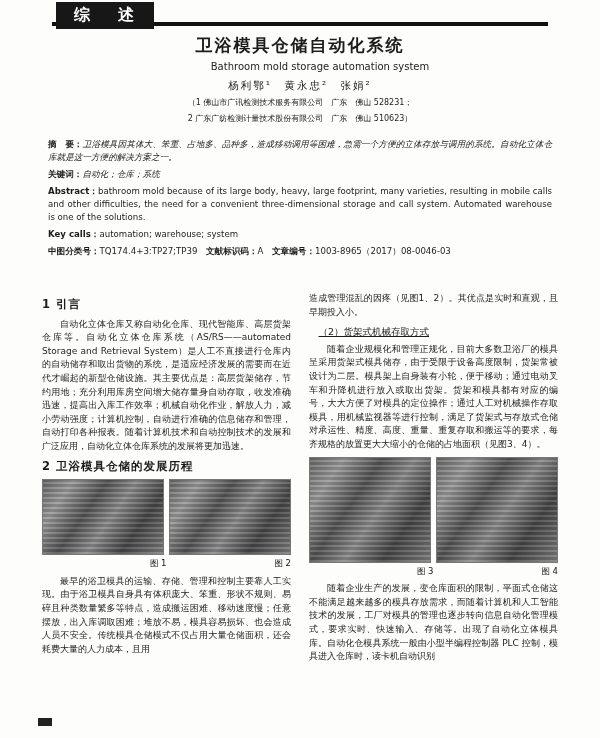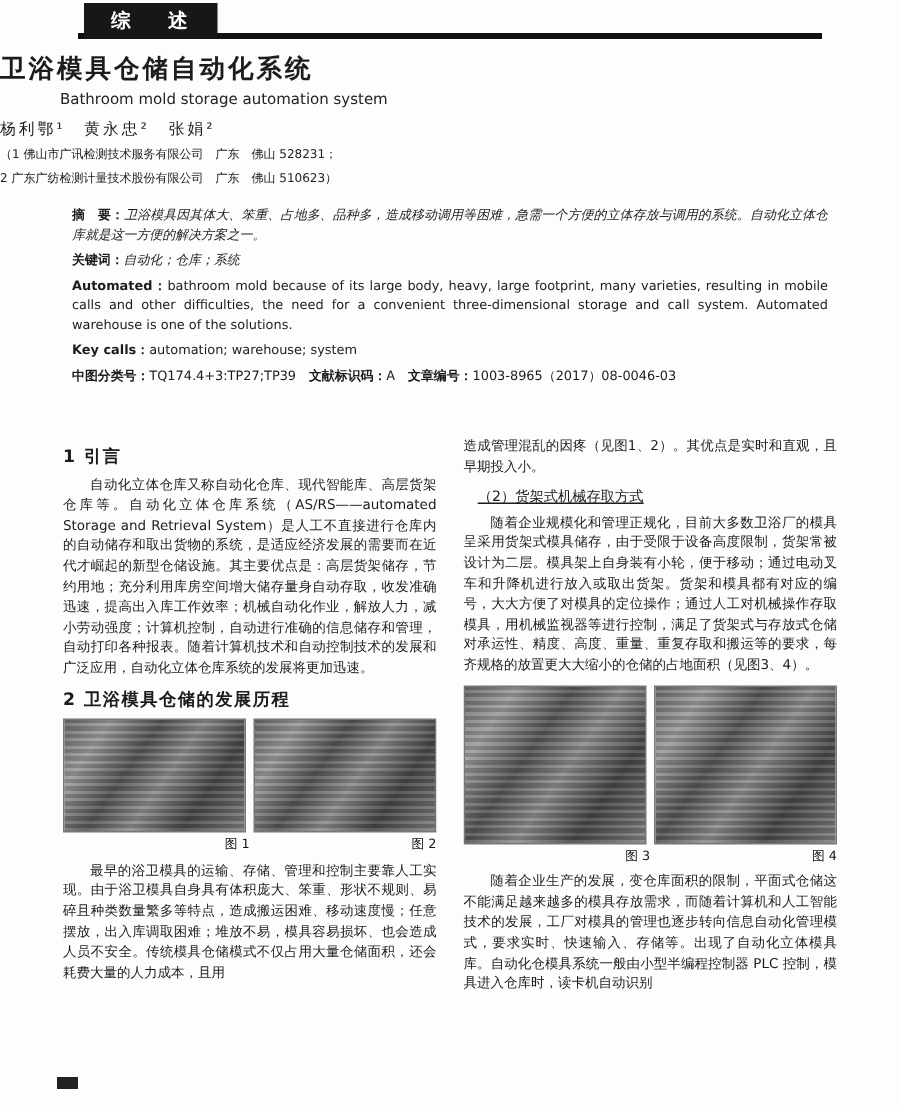--- a/index.html
+++ b/index.html
@@ -11,25 +11,25 @@
     overflow:hidden;
     font-family:"DejaVu Sans","Liberation Sans",sans-serif;
     color:#1c1c1c;
     box-shadow:0 0 6px rgba(0,0,0,.35);
   }
   
   .topbar{position:absolute;top:6px;left:52px;right:52px;height:16px;border-bottom:4px solid #111;}
   .cat-box{
     position:absolute;left:4px;top:-4px;
     background:#171717;color:#fff;
-    font-weight:bold;font-size:13px;letter-spacing:6px;
+    font-weight:bold;font-size:16px;letter-spacing:6px;
     padding:3px 14px 3px 18px;
   }
   
-  .titleblock{position:absolute;top:34px;left:0;right:0;}
+  .titleblock{position:absolute;top:34px;left:0;right:0;text-align:center;}
   .cn-title{font-size:17px;font-weight:bold;letter-spacing:2px;}
   .en-title{font-size:10px;margin-top:4px;color:#222;padding-left:40px;}
   .authors{font-size:10.5px;margin-top:7px;letter-spacing:2px;}
   .affil{font-size:8px;margin-top:4px;line-height:12px;color:#222;}
   
   .absblock{
     position:absolute;top:138px;left:48px;right:48px;
     font-size:8.6px;line-height:13px;text-align:justify;
   }
   .absblock p{margin:0 0 4px 0;}
@@ -72,21 +72,21 @@
     <div class="cn-title">卫浴模具仓储自动化系统</div>
     <div class="en-title">Bathroom mold storage automation system</div>
     <div class="authors">杨利鄂¹　黄永忠²　张娟²</div>
     <div class="affil">（1 佛山市广讯检测技术服务有限公司　广东　佛山 528231；</div>
     <div class="affil">2 广东广纺检测计量技术股份有限公司　广东　佛山 510623）</div>
   </div>
 
   <div class="absblock">
     <p><span class="lbl">摘　要：</span><span class="cnitalic">卫浴模具因其体大、笨重、占地多、品种多，造成移动调用等困难，急需一个方便的立体存放与调用的系统。自动化立体仓库就是这一方便的解决方案之一。</span></p>
     <p><span class="lbl">关键词：</span><span class="cnitalic">自动化；仓库；系统</span></p>
-    <p><span class="lbl">Automated：</span><span>bathroom mold because of its large body, heavy, large footprint, many varieties, resulting in mobile calls and other difficulties, the need for a convenient three-dimensional storage and call system. Automated warehouse is one of the solutions.</span></p>
+    <p><span class="lbl">Abstract：</span><span>bathroom mold because of its large body, heavy, large footprint, many varieties, resulting in mobile calls and other difficulties, the need for a convenient three-dimensional storage and call system. Automated warehouse is one of the solutions.</span></p>
     <p><span class="lbl">Key calls：</span><span>automation; warehouse; system</span></p>
     <p>
       <span class="lbl">中图分类号：</span><span>TQ174.4+3:TP27;TP39</span>　<span class="lbl">文献标识码：</span><span>A</span>　<span class="lbl">文章编号：</span><span>1003-8965（2017）08-0046-03</span>
     </p>
   </div>
 
   <div class="bodycols">
 
     <div class="col">
       <h3 class="sec">1 引言</h3>

